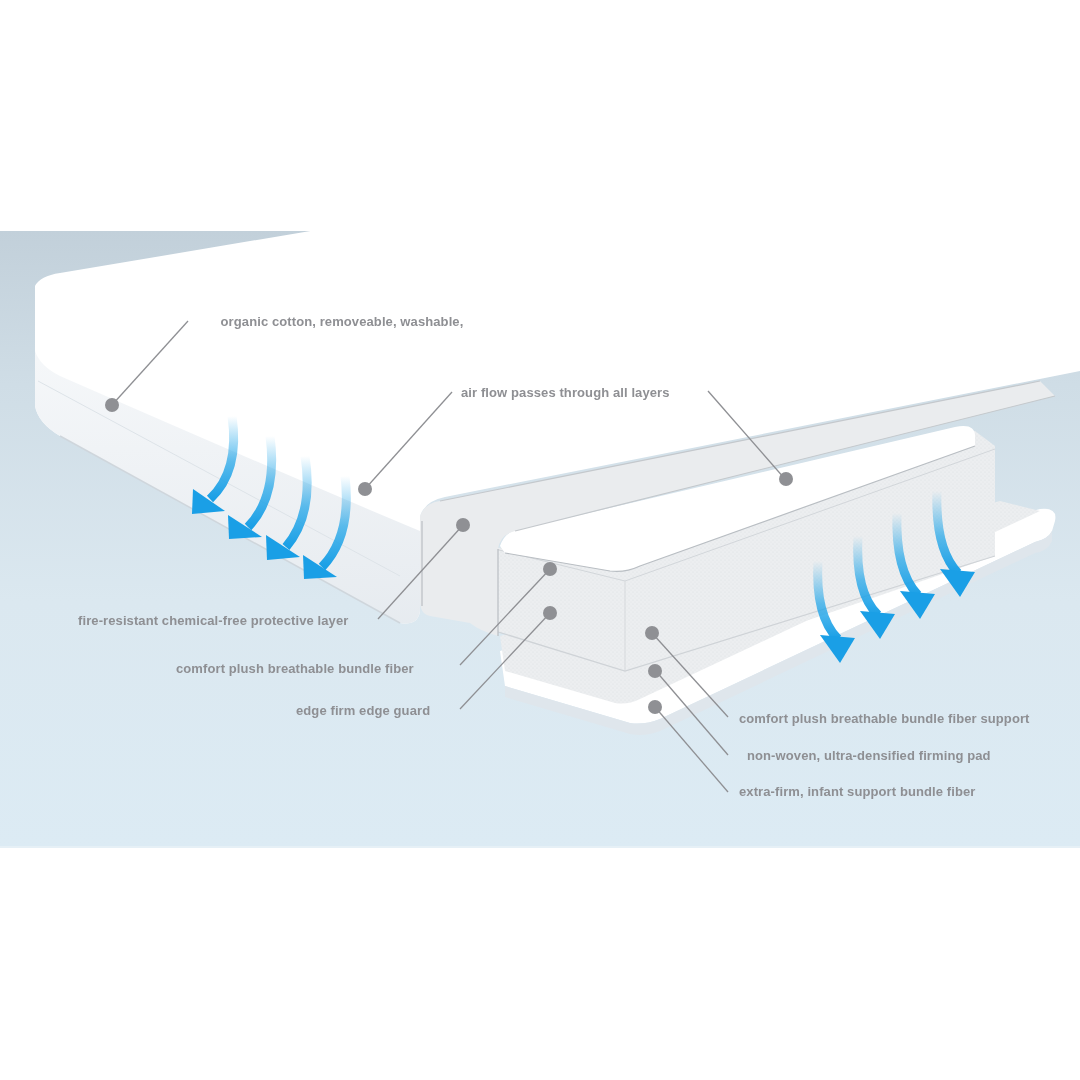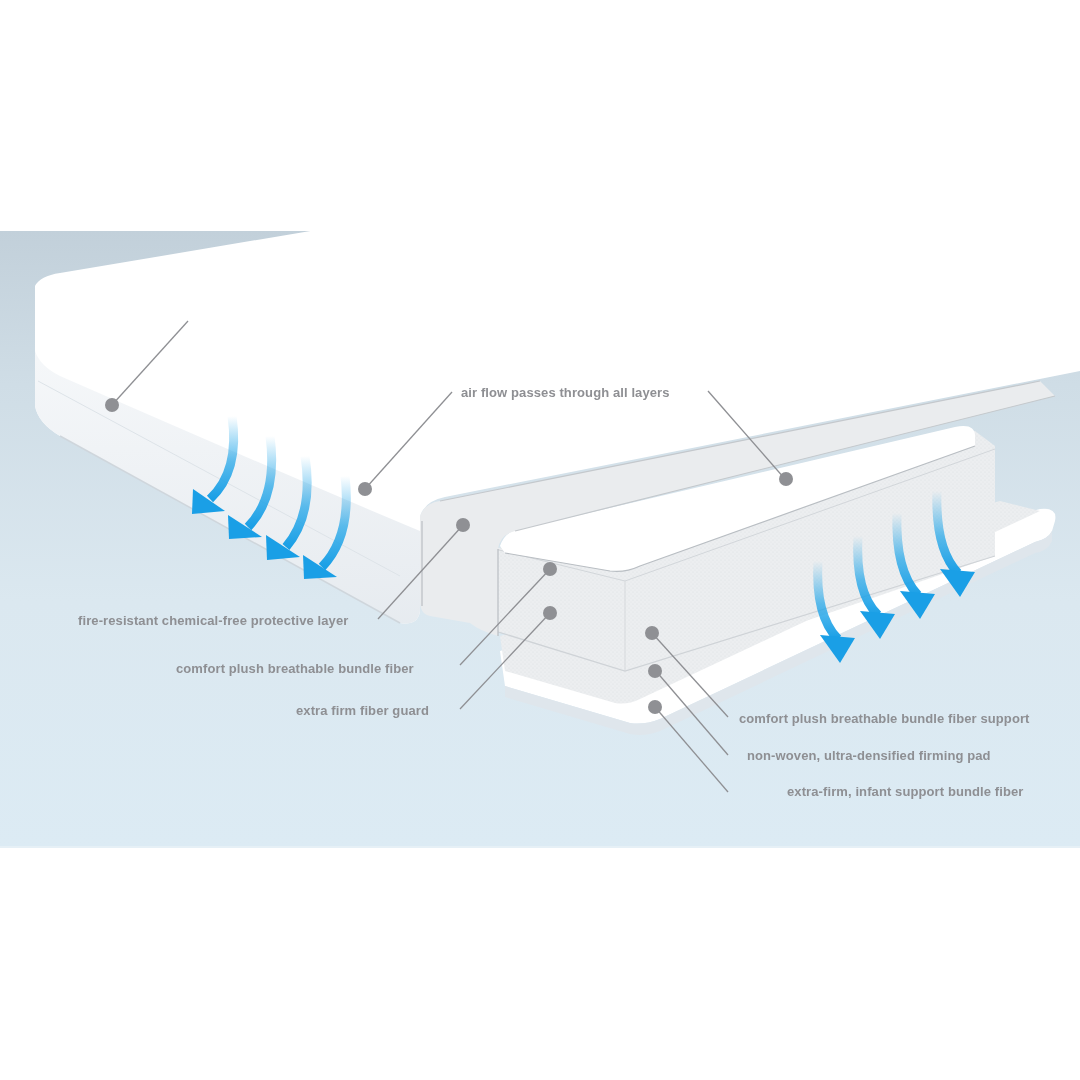--- a/index.html
+++ b/index.html
@@ -132,23 +132,24 @@
       <circle cx="463" cy="294" r="7"></circle>
       <circle cx="550" cy="338" r="7"></circle>
       <circle cx="550" cy="382" r="7"></circle>
       <circle cx="652" cy="402" r="7"></circle>
       <circle cx="655" cy="440" r="7"></circle>
       <circle cx="655" cy="476" r="7"></circle>
     </g>
   </svg>
 
   <div class="label center" style="left:196px; top:82px; width:292px;">
+    <div>organic cotton, removeable, washable,</div>
   </div>
   <div class="label" style="left:461px; top:153px;">air flow passes through all layers</div>
   <div class="label" style="left:50px; top:381px;margin-left:28px;">fire-resistant chemical-free protective layer</div>
   <div class="label" style="left:176px; top:429px;text-align:center;">comfort plush breathable bundle fiber</div>
-  <div class="label" style="left:296px; top:471px;">extra firm fiber guard</div>
+  <div class="label" style="left:296px; top:471px;">edge firm edge guard</div>
   <div class="label" style="left:739px; top:479px;">comfort plush breathable bundle fiber support</div>
   <div class="label" style="left:739px; top:516px;margin-left:8px;">non-woven, ultra-densified firming pad</div>
-  <div class="label" style="left:739px; top:552px;margin-left:48px;">extra-firm, infant support bundle fiber</div>
+  <div class="label" style="left:739px; top:552px;">extra-firm, infant support bundle fiber</div>
 
   <div class="band-bottom-edge"></div>
 </div>
 
 </body></html>

